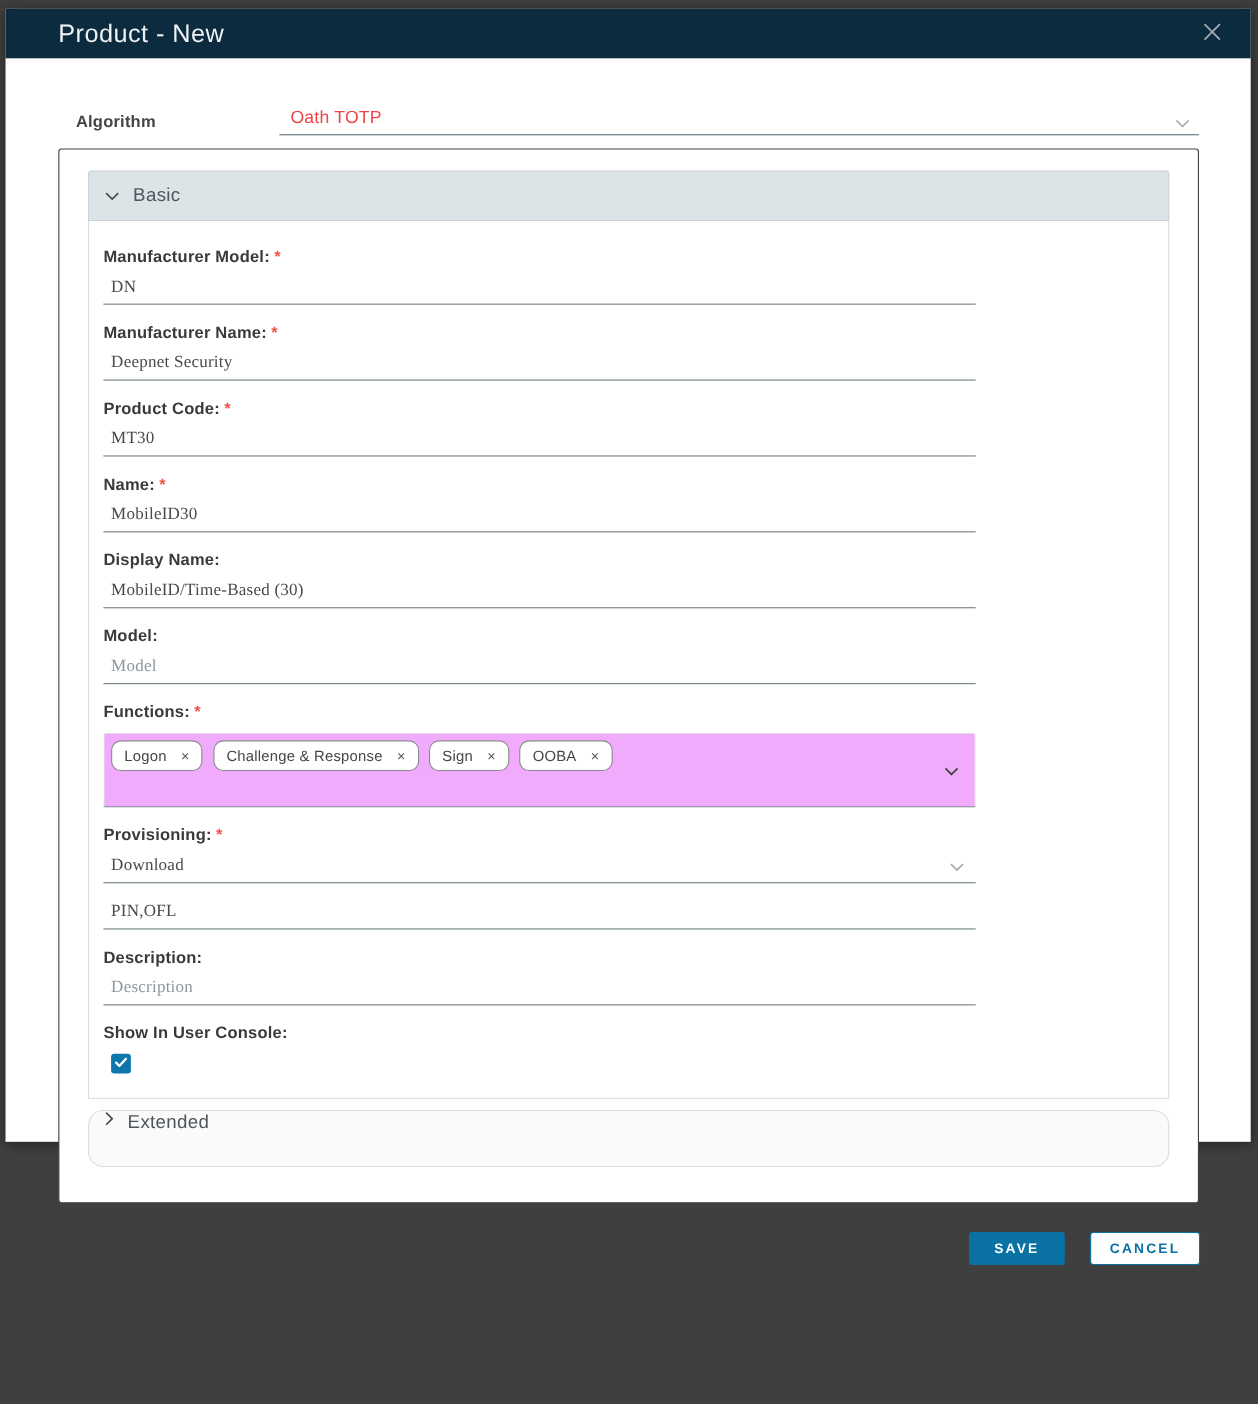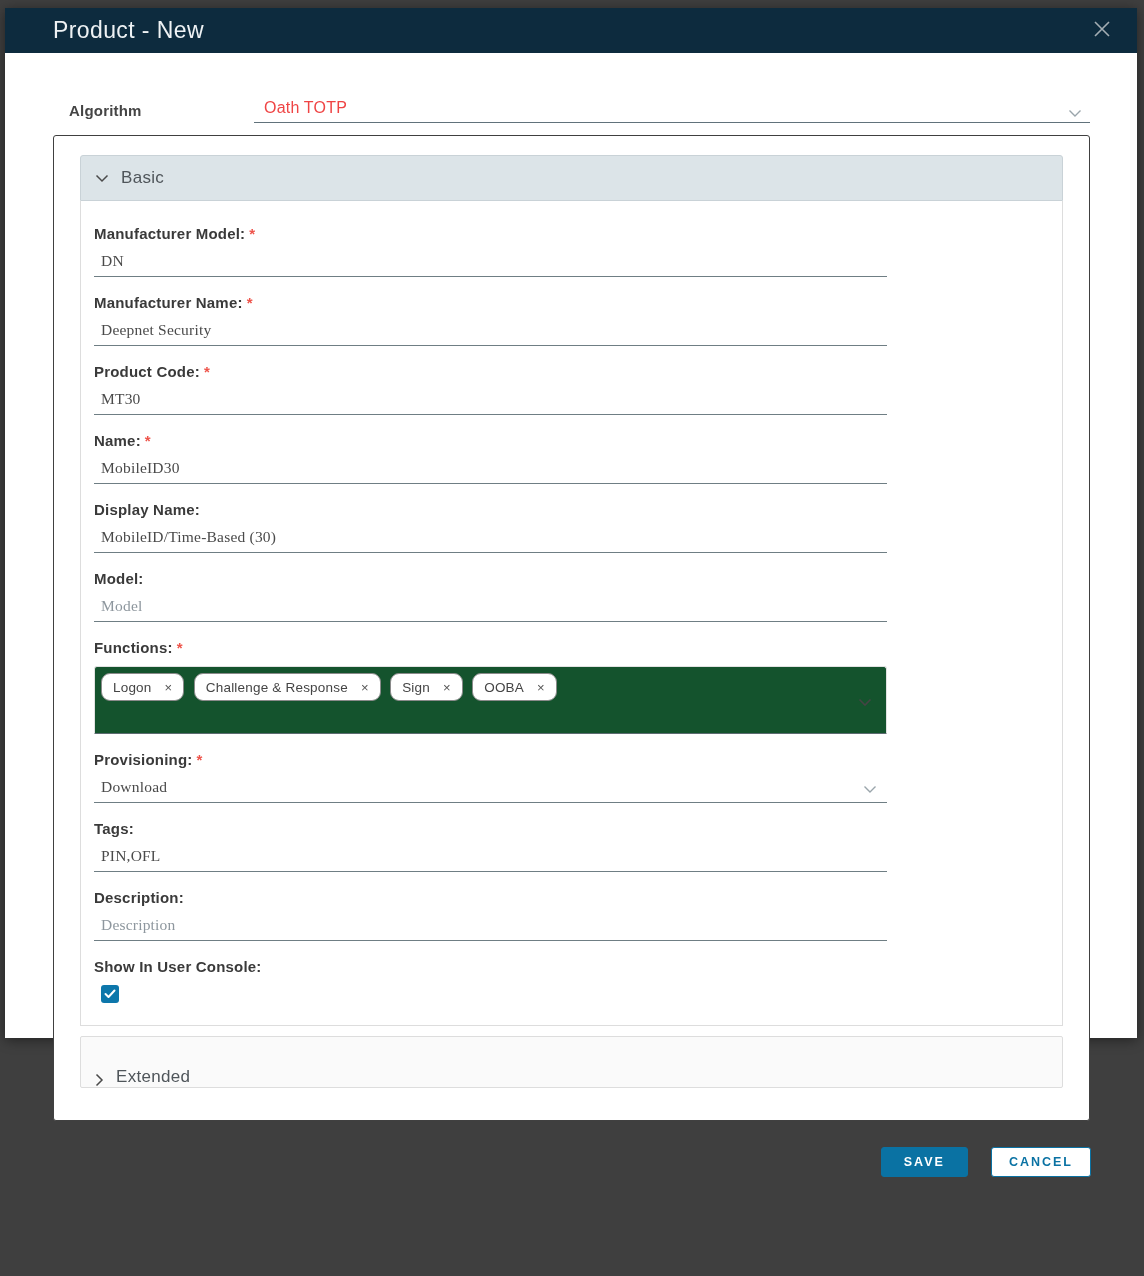--- a/index.html
+++ b/index.html
@@ -65,22 +65,22 @@
   .acc-header .acc-caret { color:#4a4a4a; margin-right:12px; display:flex; }
   .acc-title { font-size:17px; color:#4f555a; letter-spacing:.3px; }
   .acc-body {
     border:1px solid #dddddd; border-top:none;
     background:#fff;
     padding:24px 0 22px 13px;
   }
   .acc-collapsed {
     margin-top:10px; height:52px;
     background:#fafafa;
-    border:1px solid #dddddd; border-radius:2px;
-    display:flex; align-items:flex-end; padding:0 14px; cursor:pointer;
+    border:1px solid #dddddd; border-radius:14px;
+    display:flex; align-items:flex-start; padding:0 14px; cursor:pointer;
   }
   .acc-collapsed .acc-caret { color:#4a4a4a; margin-right:12px; display:flex; }
   
   .field { width:793px; margin-bottom:17px; }
   .f-label {
     font-size:15px; font-weight:600; color:#3a3a3a;
     line-height:18px; margin-bottom:9px; letter-spacing:.2px;
   }
   .req { color:#ee544b; margin-left:4px; font-weight:600; }
   .f-input {
@@ -88,21 +88,21 @@
     padding:0 0 6px 7px;
     border-bottom:1px solid #6f7e84;
     cursor:text; position:relative;font-family:Liberation Serif, serif;
   }
   .f-input.is-placeholder { color:#8e979e; }
   .f-select { cursor:pointer; padding-right:30px; }
   .f-select .sel-caret { position:absolute; right:10px; top:2px; color:#9aa5ab; }
   
   .multiselect {
     width:793px; height:68px; position:relative;
-    background:#14532d;
+    background:#f0abfc;
     border:1px solid #e2e2e2; border-bottom:1px solid #5c6b70;
     border-radius:3px 3px 0 0;
     padding:6px 30px 6px 6px; cursor:pointer;
   }
   .multiselect .sel-caret { position:absolute; right:14px; top:26px; color:#444; }
   .chip {
     display:inline-flex; align-items:center;
     background:#ffffff; border:1px solid #8a8a8a; border-radius:9px;
     height:28px; padding:0 11px; margin:0 5px 5px 0;
     font-size:13.5px; color:#454545; letter-spacing:.2px;
@@ -233,21 +233,20 @@
           <span>Download</span>
           <span class="sel-caret">
             <svg width="14" height="9" viewBox="0 0 14 9">
                 <path d="M1.5 1.5 L7 7 L12.5 1.5" stroke="currentColor" stroke-width="1.4" fill="none"></path>
               </svg>
           </span>
         </div>
       </div>
 
       <div class="field">
-        <div class="f-label"><span>Tags:</span></div>
         <div class="f-input">PIN,OFL</div>
       </div>
 
       <div class="field">
         <div class="f-label"><span>Description:</span></div>
         <div class="f-input is-placeholder">Description</div>
       </div>
 
       <div class="field" style="margin-bottom:0;">
         <div class="f-label"><span>Show In User Console:</span></div>

